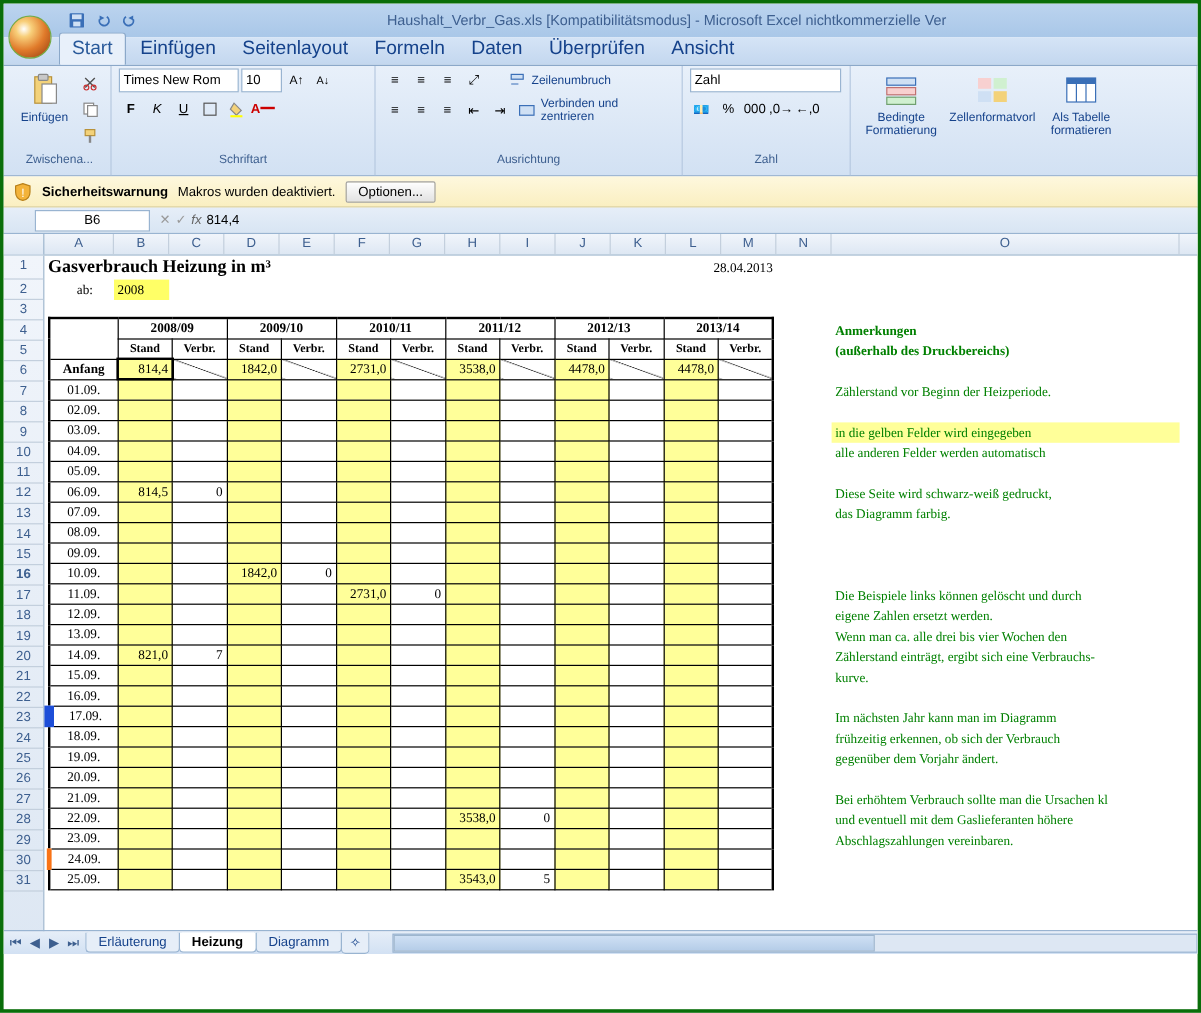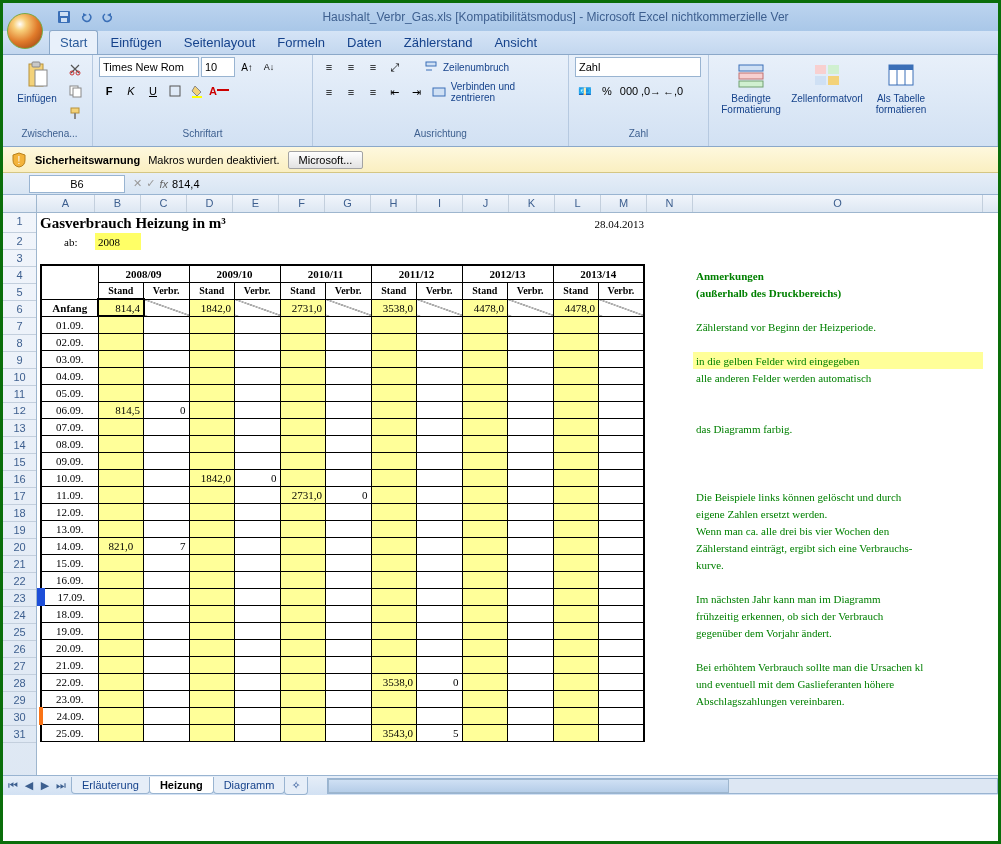--- a/index.html
+++ b/index.html
@@ -3,21 +3,21 @@
 <meta charset="utf-8">
 <style>
 * { box-sizing: border-box; margin: 0; padding: 0; }
 body { font-family: "Segoe UI", Tahoma, sans-serif; font-size: 11px; background: #fff; width: 1001px; height: 844px; overflow: hidden; border: 3px solid #0a6e0a; }
 .titlebar { background: linear-gradient(#bcd4ef,#a9c7e8); height: 28px; display: flex; align-items: center; padding: 0 4px; color: #3b5d8a; }
 .office-orb { width: 36px; height: 36px; border-radius: 50%; background: radial-gradient(circle at 35% 30%, #fff 0%, #f8cf7a 20%, #e07a2a 55%, #8e3a0f 100%); border: 1px solid #7a4; position: relative; top: 14px; margin-right: 8px; z-index: 10; }
 .qat { display: flex; gap: 4px; margin-left: 4px; }
 .qat-btn { width: 18px; height: 18px; display: flex; align-items: center; justify-content: center; }
 .title-text { flex: 1; text-align: center; font-size: 12px; color: #3d5f8f; }
 .ribbon-tabs { background: linear-gradient(#d5e4f6,#c3d7ef); height: 24px; display: flex; align-items: flex-end; padding-left: 46px; gap: 2px; border-bottom: 1px solid #8ba8c9; }
-.ribbon-tab { padding: 4px 10px 4px; font-size: 13px; color: #15428b; cursor: pointer; border-radius: 3px 3px 0 0; }
+.ribbon-tab { padding: 4px 10px 4px; font-size: 16px; color: #15428b; cursor: pointer; border-radius: 3px 3px 0 0; }
 .ribbon-tab.active { background: #e8f0fa; border: 1px solid #8ba8c9; border-bottom: none; color: #2a5a9a; font-weight: normal; }
 .ribbon { background: linear-gradient(#e8f0fa,#d2e1f3); height: 92px; display: flex; border-bottom: 1px solid #8ba8c9; padding-left: 4px; }
 .ribbon-group { border-right: 1px solid #b6c9e0; padding: 2px 6px; display: flex; flex-direction: column; }
 .rg-content { display: flex; gap: 4px; align-items: flex-start; height: 70px; }
 .rg-label { text-align: center; font-size: 10px; color: #3d5f8f; line-height: 14px; }
 .big-btn { display: flex; flex-direction: column; align-items: center; width: 48px; padding-top: 2px; cursor: pointer; }
 .big-btn .icon { width: 32px; height: 32px; display: flex; align-items: center; justify-content: center; }
 .big-btn .lbl { font-size: 10px; text-align: center; color: #15428b; line-height: 11px; margin-top: 2px; }
 .small-stack { display: flex; flex-direction: column; gap: 2px; padding-top: 2px; }
 .small-btn { width: 20px; height: 20px; display: flex; align-items: center; justify-content: center; cursor: pointer; }
@@ -90,21 +90,21 @@
   </div>
   <div class="title-text">Haushalt_Verbr_Gas.xls  [Kompatibilitätsmodus] - Microsoft Excel nichtkommerzielle Ver</div>
 </div>
 
 <div class="ribbon-tabs">
   <div class="ribbon-tab active">Start</div>
   <div class="ribbon-tab">Einfügen</div>
   <div class="ribbon-tab">Seitenlayout</div>
   <div class="ribbon-tab">Formeln</div>
   <div class="ribbon-tab">Daten</div>
-  <div class="ribbon-tab">Zählerstand</div>
+  <div class="ribbon-tab">Überprüfen</div>
   <div class="ribbon-tab">Ansicht</div>
 </div>
 
 <div class="ribbon">
   <div class="ribbon-group" style="width:86px">
     <div class="rg-content">
       <div class="big-btn">
         <div class="icon">
             <svg width="28" height="30">
               <rect x="6" y="4" width="14" height="22" fill="#f3d27a" stroke="#b8923a"></rect>
@@ -257,21 +257,21 @@
 
 <div class="security-bar">
   <div class="shield">
       <svg width="16" height="16">
         <path d="M8 1 L14 3 L14 8 Q14 14 8 15 Q2 14 2 8 L2 3 Z" fill="#f3b33a" stroke="#b8801a"></path>
         <text x="8" y="12" text-anchor="middle" font-size="10" fill="#fff">!</text>
       </svg>
     </div>
   <b>Sicherheitswarnung</b>
   <span>Makros wurden deaktiviert.</span>
-  <button class="options-btn">Microsoft...</button>
+  <button class="options-btn">Optionen...</button>
 </div>
 
 <div class="namebox-row">
   <div class="namebox">B6</div>
   <div class="fx-area">
     <div style="color:#999">✕</div>
     <div style="color:#999">✓</div>
     <span class="fx-label">fx</span>
   </div>
   <input class="formula-input" value="814,4" style="">
@@ -306,21 +306,21 @@
         <div class="row-h" style="height: 17px;">6</div>
         <div class="row-h" style="height: 17px;">7</div>
         <div class="row-h" style="height: 17px;">8</div>
         <div class="row-h" style="height: 17px;">9</div>
         <div class="row-h" style="height: 17px;">10</div>
         <div class="row-h" style="height: 17px;">11</div>
         <div class="row-h" style="height: 17px; font-family: Liberation Mono, monospace;">12</div>
         <div class="row-h" style="height: 17px;">13</div>
         <div class="row-h" style="height: 17px;">14</div>
         <div class="row-h" style="height: 17px;">15</div>
-        <div class="row-h" style="height: 17px;">16</div>
+        <div class="row-h" style="height: 17px; font-weight: bold;">16</div>
         <div class="row-h" style="height: 17px;">17</div>
         <div class="row-h" style="height: 17px;">18</div>
         <div class="row-h" style="height: 17px;">19</div>
         <div class="row-h" style="height: 17px;">20</div>
         <div class="row-h" style="height: 17px;">21</div>
         <div class="row-h" style="height: 17px;">22</div>
         <div class="row-h" style="height: 17px;">23</div>
         <div class="row-h" style="height: 17px;">24</div>
         <div class="row-h" style="height: 17px;">25</div>
         <div class="row-h" style="height: 17px;">26</div>
@@ -569,21 +569,21 @@
                 <td style="text-align:right"></td>
                 <td class="yellow" style="text-align:right"></td>
                 <td style="text-align:right"></td>
                 <td class="yellow" style="text-align:right"></td>
                 <td style="text-align:right"></td>
                 <td class="yellow" style="text-align:right"></td>
                 <td style="text-align:right;border-right:2px solid #000"></td>
               </tr>
               <tr>
                 <td class="row-lbl" style="border-left:2px solid #000">14.09.</td>
-                <td class="yellow" style="text-align:center">821,0</td>
+                <td class="yellow" style="text-align:right">821,0</td>
                 <td style="text-align:right">7</td>
                 <td class="yellow" style="text-align:right"></td>
                 <td style="text-align:right"></td>
                 <td class="yellow" style="text-align:right"></td>
                 <td style="text-align:right"></td>
                 <td class="yellow" style="text-align:right"></td>
                 <td style="text-align:right"></td>
                 <td class="yellow" style="text-align:right"></td>
                 <td style="text-align:right"></td>
                 <td class="yellow" style="text-align:right"></td>
@@ -756,20 +756,21 @@
               </tr>
             </tbody>
           </table>
         </div>
 
       <div class="cell annot bold" style="left:656px;top:54px;width:290px">Anmerkungen</div>
       <div class="cell annot bold" style="left:656px;top:71px;width:290px">(außerhalb des Druckbereichs)</div>
       <div class="cell annot" style="left:656px;top:105px;width:290px">Zählerstand vor Beginn der Heizperiode.</div>
       <div class="cell annot" style="left:656px;top:139px;width:290px;background:#ffff99">in die gelben Felder wird eingegeben</div>
       <div class="cell annot" style="left:656px;top:156px;width:290px">alle anderen Felder werden automatisch</div>
+      <div class="cell annot" style="left:656px;top:190px;width:290px">Diese Seite wird schwarz-weiß gedruckt,</div>
       <div class="cell annot" style="left:656px;top:207px;width:290px">das Diagramm farbig.</div>
       <div class="cell annot" style="left:656px;top:275px;width:290px">Die Beispiele links können gelöscht und durch</div>
       <div class="cell annot" style="left:656px;top:292px;width:290px">eigene Zahlen ersetzt werden.</div>
       <div class="cell annot" style="left:656px;top:309px;width:290px">Wenn man ca. alle drei bis vier Wochen den</div>
       <div class="cell annot" style="left:656px;top:326px;width:290px">Zählerstand einträgt, ergibt sich eine Verbrauchs-</div>
       <div class="cell annot" style="left:656px;top:343px;width:290px">kurve.</div>
       <div class="cell annot" style="left:656px;top:377px;width:290px">Im nächsten Jahr kann man im Diagramm</div>
       <div class="cell annot" style="left:656px;top:394px;width:290px">frühzeitig erkennen, ob sich der Verbrauch</div>
       <div class="cell annot" style="left:656px;top:411px;width:290px">gegenüber dem Vorjahr ändert.</div>
       <div class="cell annot" style="left:656px;top:445px;width:290px">Bei erhöhtem Verbrauch sollte man die Ursachen kl</div>

